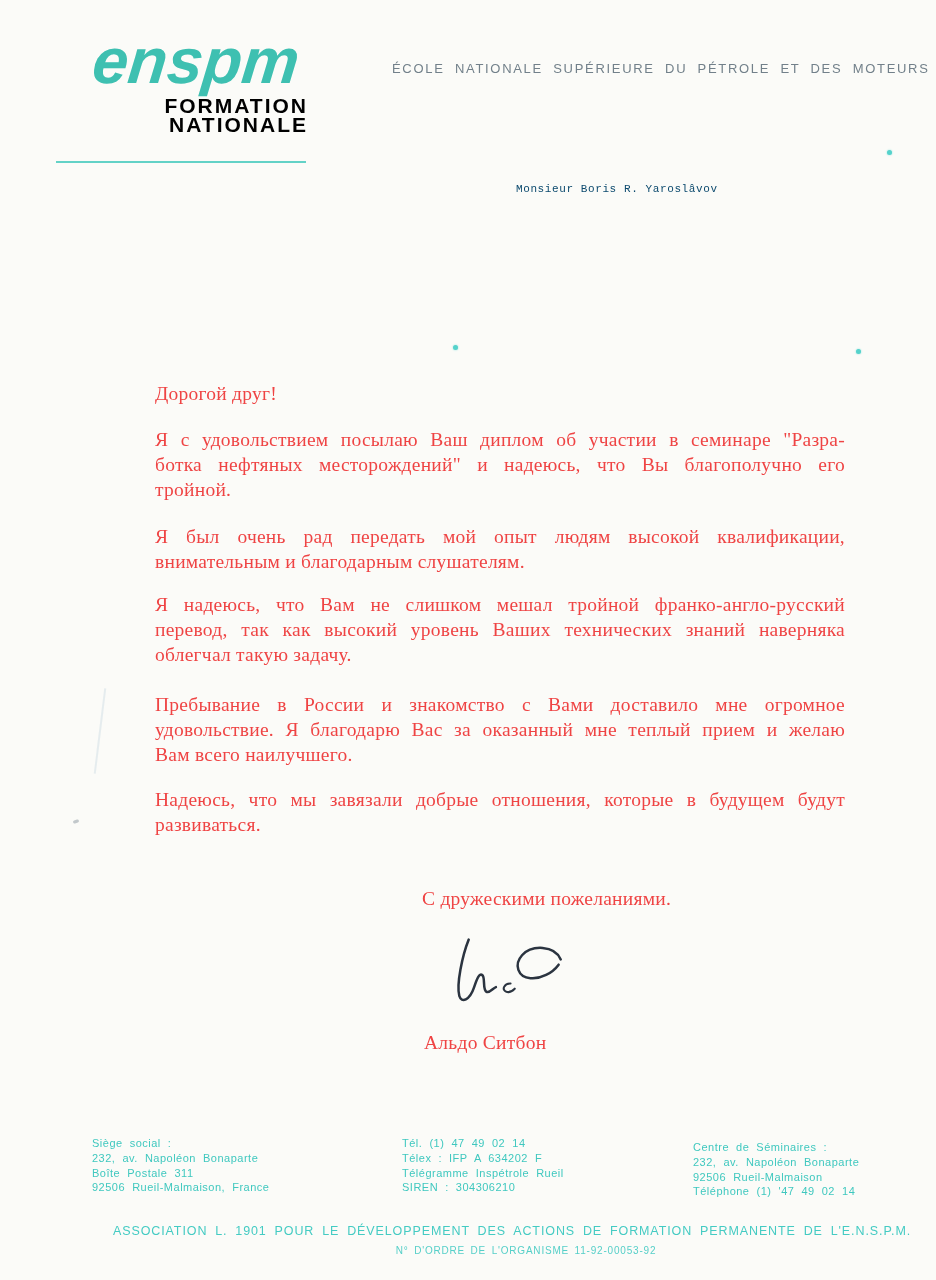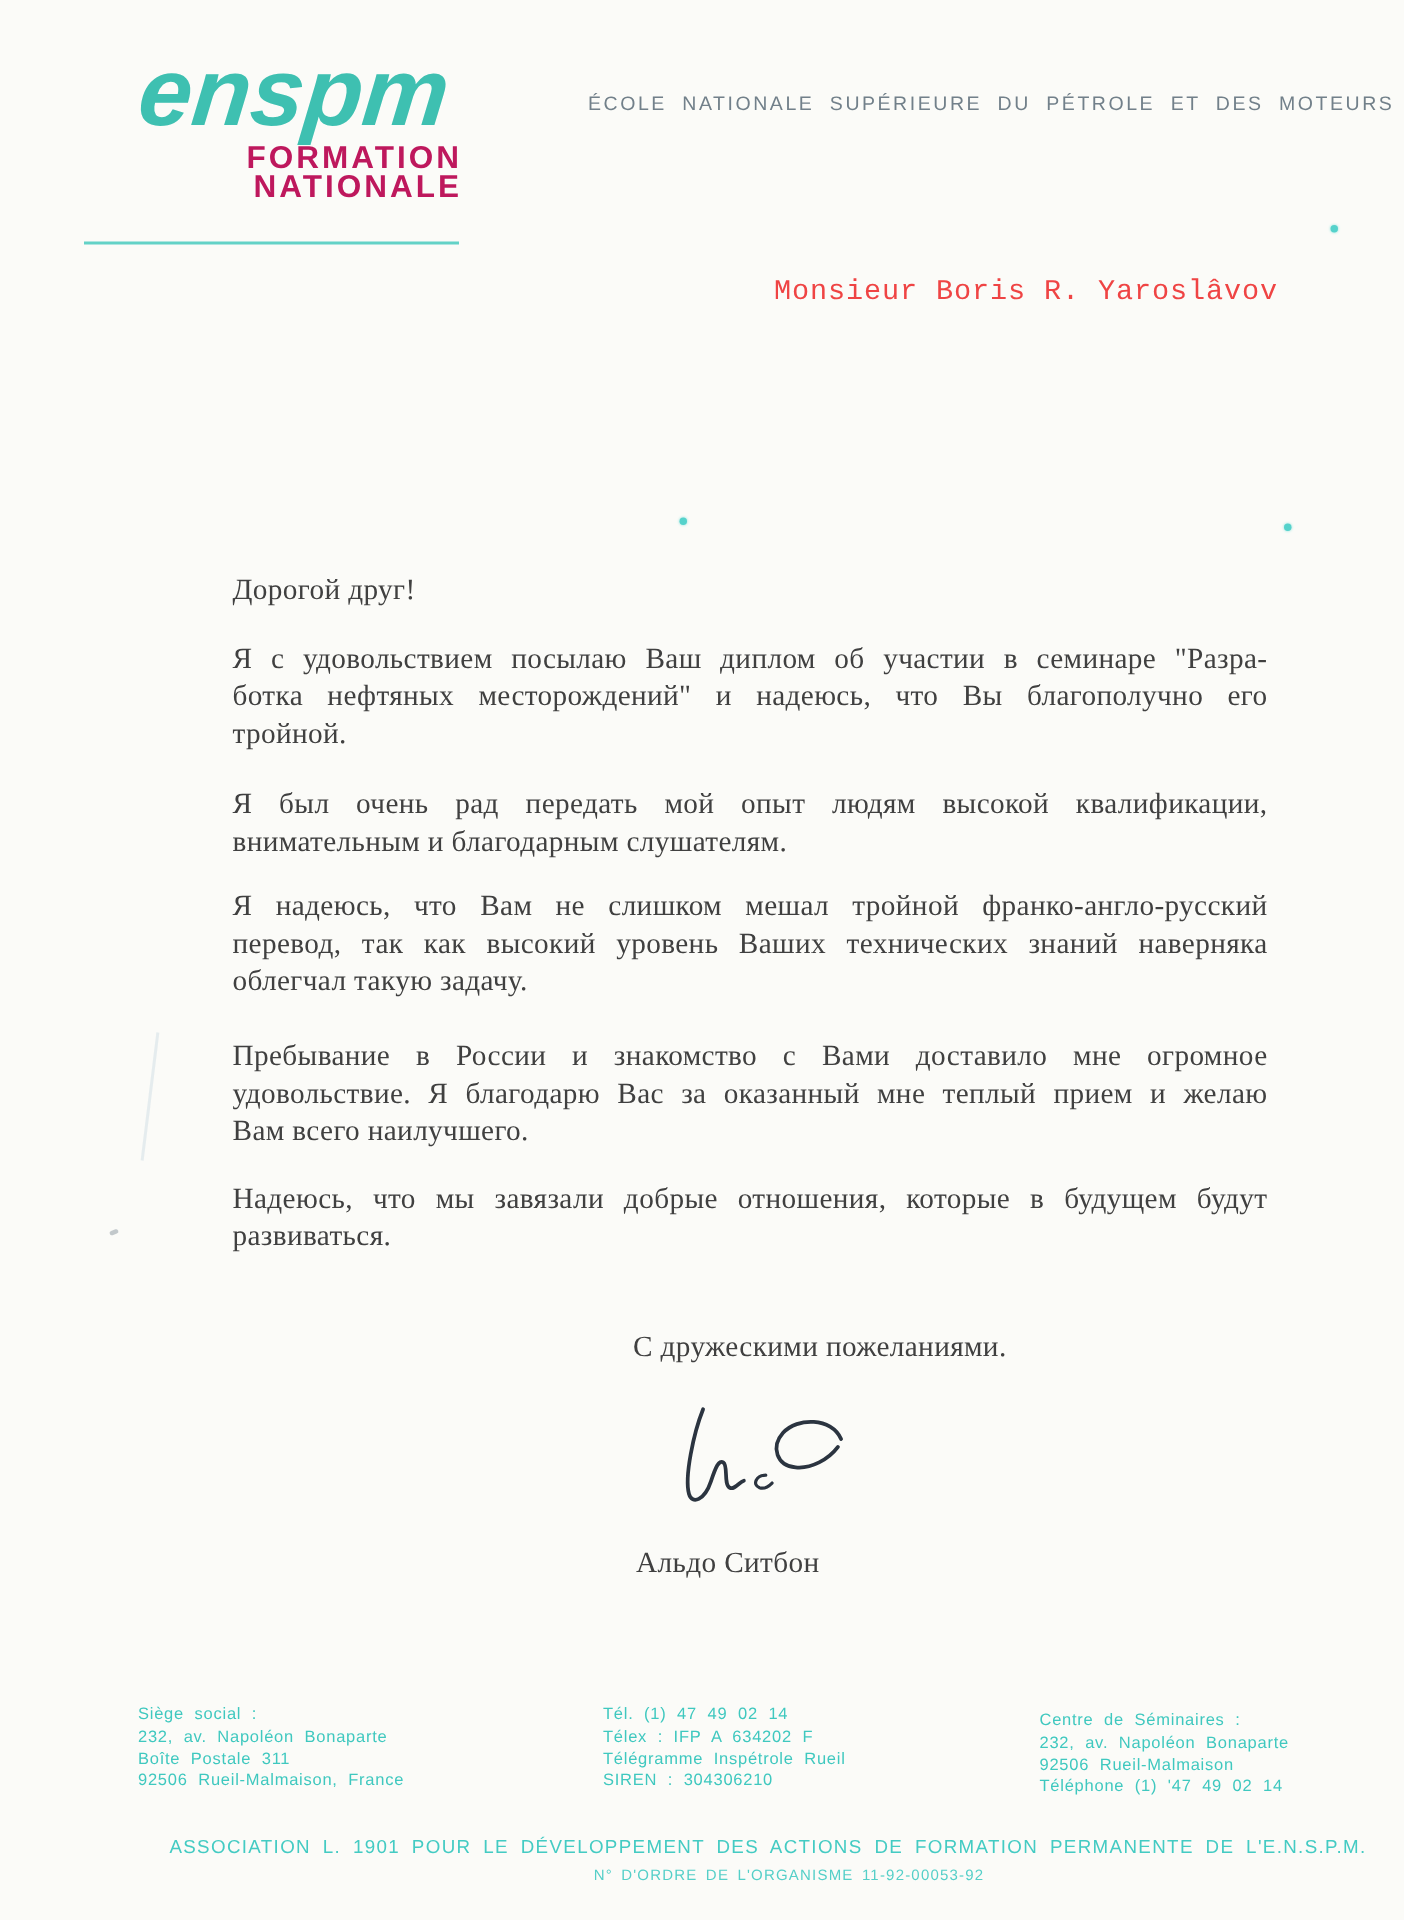--- a/index.html
+++ b/index.html
@@ -13,44 +13,44 @@
 
   
   .logo {
     left:93px; top:24px;
     font:italic 900 64px "Liberation Sans", sans-serif;
     color:#3ec0b1; letter-spacing:0px; transform:skewX(-6deg);
   }
   .logo-sub {
     left:60px; top:96px; width:248px; text-align:right;
     font-weight:bold; font-size:21px; line-height:19px;
-    letter-spacing:2px; color:#be185d;
+    letter-spacing:2px; color:#000000;
   }
   .header-rule {
     left:56px; top:161px; width:250px; height:2px;
     background:#63d2c7;
   }
   .school {
     left:392px; top:61px; white-space:nowrap;
     font-size:13px; letter-spacing:1.7px; word-spacing:5px;
     color:#72808a;
   }
 
   
   .recipient {
     left:516px; top:183px; white-space:nowrap;
     font-family:"Liberation Mono", monospace;
-    font-size:19px; letter-spacing:0.6px; color:#ef4444;
+    font-size:11px; letter-spacing:0.6px; color:#0c4a6e;
   }
 
   
   .bodytext {
     font-family:"Liberation Serif", serif;
     font-size:19.5px; line-height:25px; letter-spacing:0.25px;
-    color:#404040;
+    color:#ef4444;
   }
   .para { left:155px; width:690px; }
   .para .line { text-align:justify; }
   .para .line:not(:last-child) { text-align-last:justify; }
   .salutation { left:155px; top:381px; }
   .p1 { top:427px; } .p2 { top:524px; } .p3 { top:592px; }
   .p4 { top:692px; } .p5 { top:787px; }
   .closing { left:422px; top:886px; }
   .signer  { left:424px; top:1030px; }
   .signature { left:452px; top:936px; }

